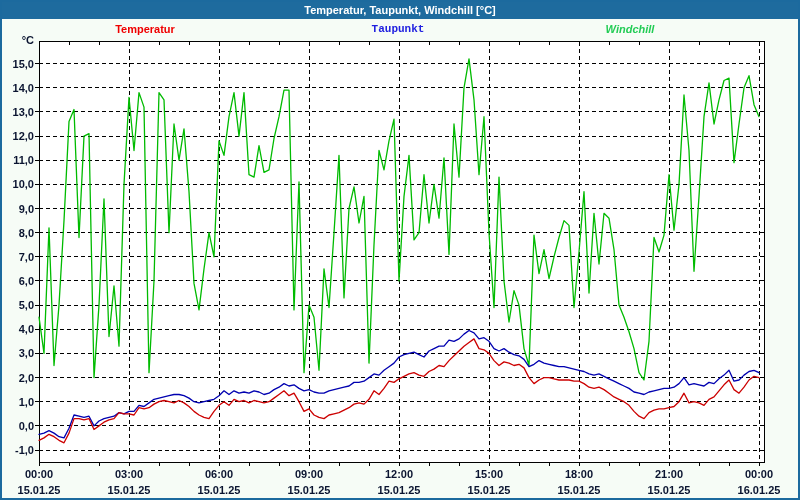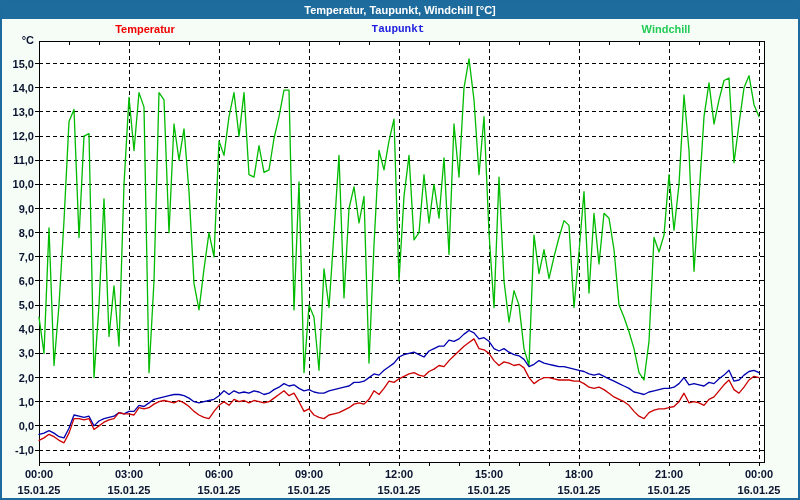--- a/index.html
+++ b/index.html
@@ -2,21 +2,21 @@
 <html><head>
 <meta charset="utf-8">
 <style>
   html,body{margin:0;padding:0;background:#ffffff;font-family:"Liberation Sans",sans-serif;}
   .window{position:relative;width:800px;height:500px;box-sizing:border-box;
           border:2px solid #1c6a9e;background:#f6fcf6;overflow:hidden;}
   .titlebar{position:absolute;top:0;left:0;right:0;height:17px;background:#1e6b9e;
             color:#ffffff;font-size:11px;font-weight:bold;text-align:center;line-height:17px;}
   .legend-item{position:absolute;top:21px;transform:translateX(-50%);
                font-size:11px;font-weight:bold;white-space:nowrap;}
-  .lg0{left:143px;} .lg1{left:396px;font-family:Liberation Mono, monospace;} .lg2{left:664px;}
+  .lg0{left:143px;} .lg1{left:396px;font-family:Liberation Mono, monospace;} .lg2{left:628px;font-style:italic;}
   .unit{position:absolute;top:32px;left:6px;width:26px;text-align:right;
         font-size:11px;font-weight:bold;color:#0a1430;}
   svg.chart{position:absolute;top:0;left:0;}
 </style>
 </head>
 <body>
 
 <div class="window">
   <div class="titlebar">
     <span>Temperatur, Taupunkt, Windchill [°C]</span>

